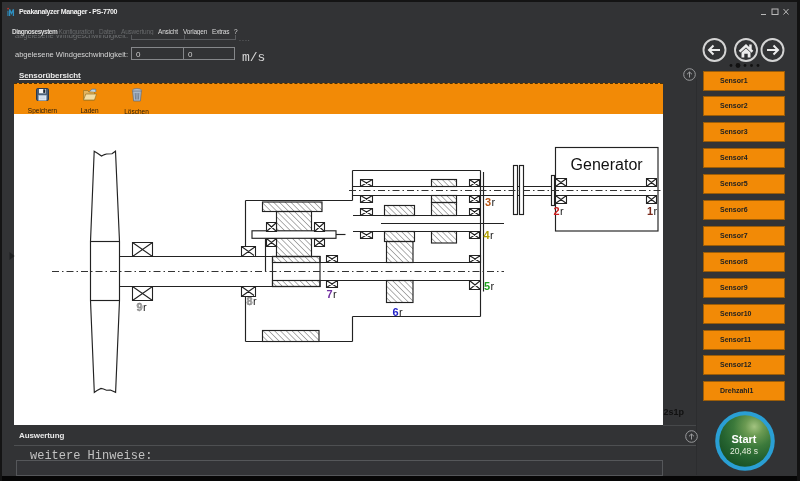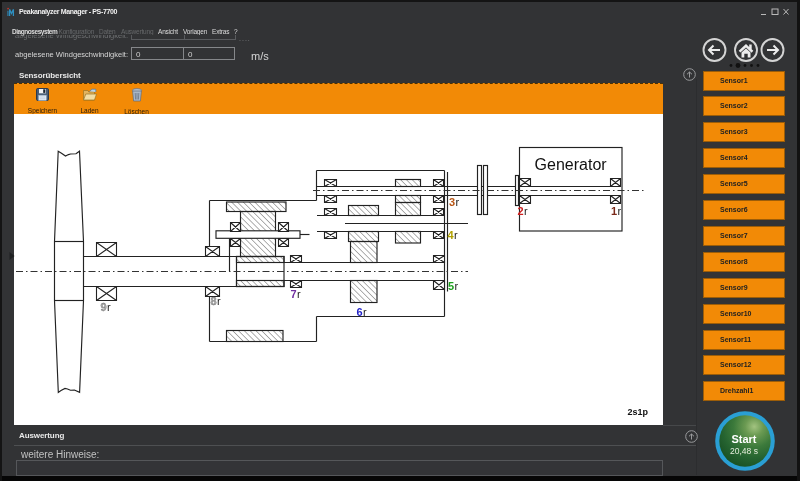--- a/index.html
+++ b/index.html
@@ -11,34 +11,34 @@
 .appicon { position:absolute; left:7px; top:7px; width:9px; height:10px; }
 .menu { position:absolute; top:28px; left:0; width:700px; height:8px; font-size:6.5px; letter-spacing:-0.2px; color:#dcdcdc; }
 .menu span { position:absolute; top:0; }
 .menu .dim { color:#66686a; }
 .clip-row { position:absolute; left:0; top:35px; width:690px; height:6px; overflow:hidden; }
 .clip-label { position:absolute; left:0px; width:128px; text-align:right; top:-4px; font-size:7.5px; color:#6e7072; }
 .clip-box { position:absolute; top:-8px; height:13px; border:1px solid #595b5e; background:#323335; }
 .formrow { position:absolute; left:0; top:47px; width:690px; height:14px; }
 .form-label { position:absolute; left:0; width:128px; top:3px; font-size:7.5px; color:#d6d6d6; text-align:right; }
 .inp { position:absolute; top:0px; width:53px; height:13px; border:1px solid #85878a; background:#323335; color:#d0d0d0; font-size:8px; padding:2px 0 0 4px; }
-.ms { position:absolute; left:251px; top:3px; font-size:11px; color:#d6d6d6; }
+.ms { position:absolute; left:242px; top:3px; font-size:13px; color:#d6d6d6;font-family:Liberation Mono, monospace; }
 .sechead { position:absolute; left:19px; font-size:8px; font-weight:bold; color:#e9e9e9; letter-spacing:-0.1px; }
 .toolbar { position:absolute; left:14px; top:83px; width:649px; height:31px; background:#f28a06; border-top:1px dashed #4a3207; }
 .tool { position:absolute; top:4px; text-align:center; }
 .tool svg { display:block; margin:0 auto; }
 .tool .lbl { font-size:6.5px; line-height:6.5px; color:#241c0e; margin-top:7px; }
-.canvas { position:absolute; left:14px; top:114px; width:649px; height:311px; background:#ffffff; }
+.canvas { position:absolute; left:14px; top:114px; width:649px; height:311px; background:#ffffff;padding-left:36px; }
 .collapse { position:absolute; width:13px; height:13px; }
 .sensorbtn { position:absolute; left:703px; width:82px; height:20px; background:#f28a06; border:1px solid #9c5d08; color:#222222; font-size:7px; font-weight:bold; text-align:left; padding-left:16px; line-height:18px; }
 .divider { position:absolute; left:696px; top:79px; width:1px; height:396px; background:#2c2d2f; }
 .navdots { position:absolute; top:62px; }
 .startwrap { position:absolute; left:714.5px; top:410.7px; width:60px; height:60px; }
 .bottomstrip { position:absolute; left:0; top:475.5px; width:800px; height:5.5px; background:#060606; }
-.sonst-label { position:absolute; left:21px; top:449px; font-size:10px; color:#c2c2c2; }
+.sonst-label { position:absolute; left:30px; top:449px; font-size:12px; color:#c2c2c2;font-family:Liberation Mono, monospace; }
 .bigbox { position:absolute; left:16px; top:460px; width:647px; height:16px; border:1px solid #55575a; background:#333437; }
 .lefttri { position:absolute; left:9px; top:252px; }
 </style>
 </head>
 <body>
 <div class="titlebar">
   <svg class="appicon" viewBox="0 0 10 10">
       <path d="M0.5 9.5 L0.5 3.5 L1.6 3.5 L1.6 9.5 Z M2.2 9.5 L2.2 2 L3.6 2 L5 5 L6.4 2 L7.8 2 L7.8 9.5 L6.4 9.5 L6.4 5.2 L5 8.2 L3.6 5.2 L3.6 9.5 Z" fill="#2e8fc0"></path>
       <circle cx="1.2" cy="1.2" r="1" fill="#c0392b"></circle>
     </svg>
@@ -66,21 +66,21 @@
   <div class="clip-box" style="left:131px;width:54px;"></div>
   <div class="clip-box" style="left:185px;width:51px;border-left:none;"></div>
     <div style="position:absolute;left:239px;top:0px;width:14px;height:4px;color:#85878a;font-size:7px;letter-spacing:1px;">....</div>
 </div>
 <div class="formrow">
   <div class="form-label">abgelesene Windgeschwindigkeit:</div>
   <input class="inp" style="left: 131px;" value="0" readonly="">
   <input class="inp" style="left: 184px; border-left: none; width: 51px;" value="0" readonly="">
   <div class="ms">m/s</div>
 </div>
-<div class="sechead" style="top:71px;">Sensorübersicht</div>
+<div class="sechead" style="top:71px;text-decoration:underline;">Sensorübersicht</div>
 <div class="toolbar">
   <div class="tool" style="left:8px;width:41px;">
     <svg width="13" height="13" viewBox="0 0 13 13">
         <rect x="0.5" y="0.5" width="12" height="12" rx="1.2" fill="#4a5d75" stroke="#2c3a4d"></rect>
         <rect x="3" y="1" width="7" height="4.3" fill="#f2f4f6"></rect>
         <rect x="7.2" y="1.3" width="2.2" height="3.6" fill="#1a2430"></rect>
         <rect x="2.6" y="7.2" width="7.8" height="5.3" fill="#e6eef8" stroke="#8fa8c0" stroke-width="0.5"></rect>
         <line x1="3.6" y1="9" x2="9.4" y2="9" stroke="#b8c8da" stroke-width="0.8"></line>
         <line x1="3.6" y1="10.8" x2="9.4" y2="10.8" stroke="#b8c8da" stroke-width="0.8"></line>
       </svg>

